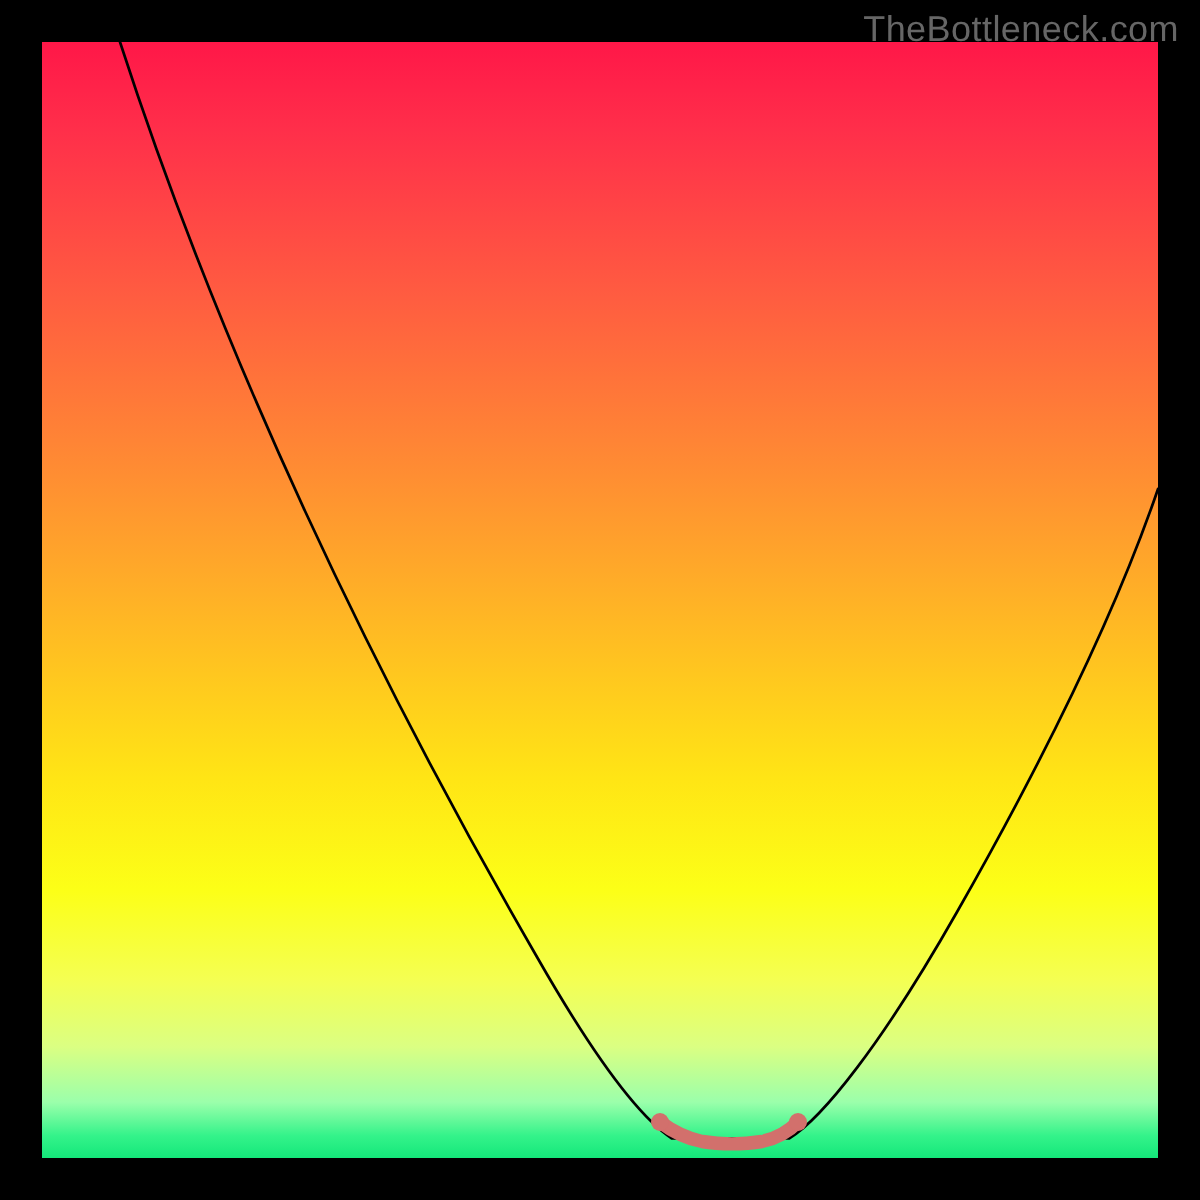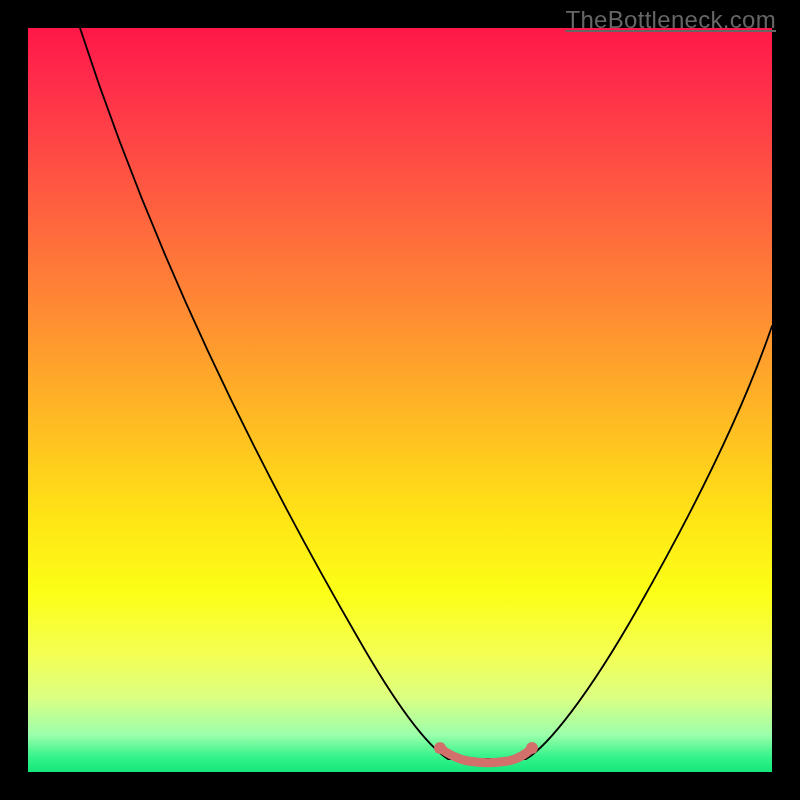--- a/index.html
+++ b/index.html
@@ -13,27 +13,26 @@
   }
   .frame {
     position: relative;
     width: 800px;
     height: 800px;
     background: #000;
   }
   .watermark {
     position: absolute;
     top: 6px;
-    right: 24px;
+    right: 14px;
     color: #666;
     font-size: 24px;
     font-weight: 500;
     letter-spacing: 0.3px;
     z-index: 10;
-    text-decoration: underline;
   }
   .plot-area {
     position: absolute;
     left: 28px;
     top: 28px;
     width: 744px;
     height: 744px;
     
     background: linear-gradient(to bottom,
       #ff1748 0%,

